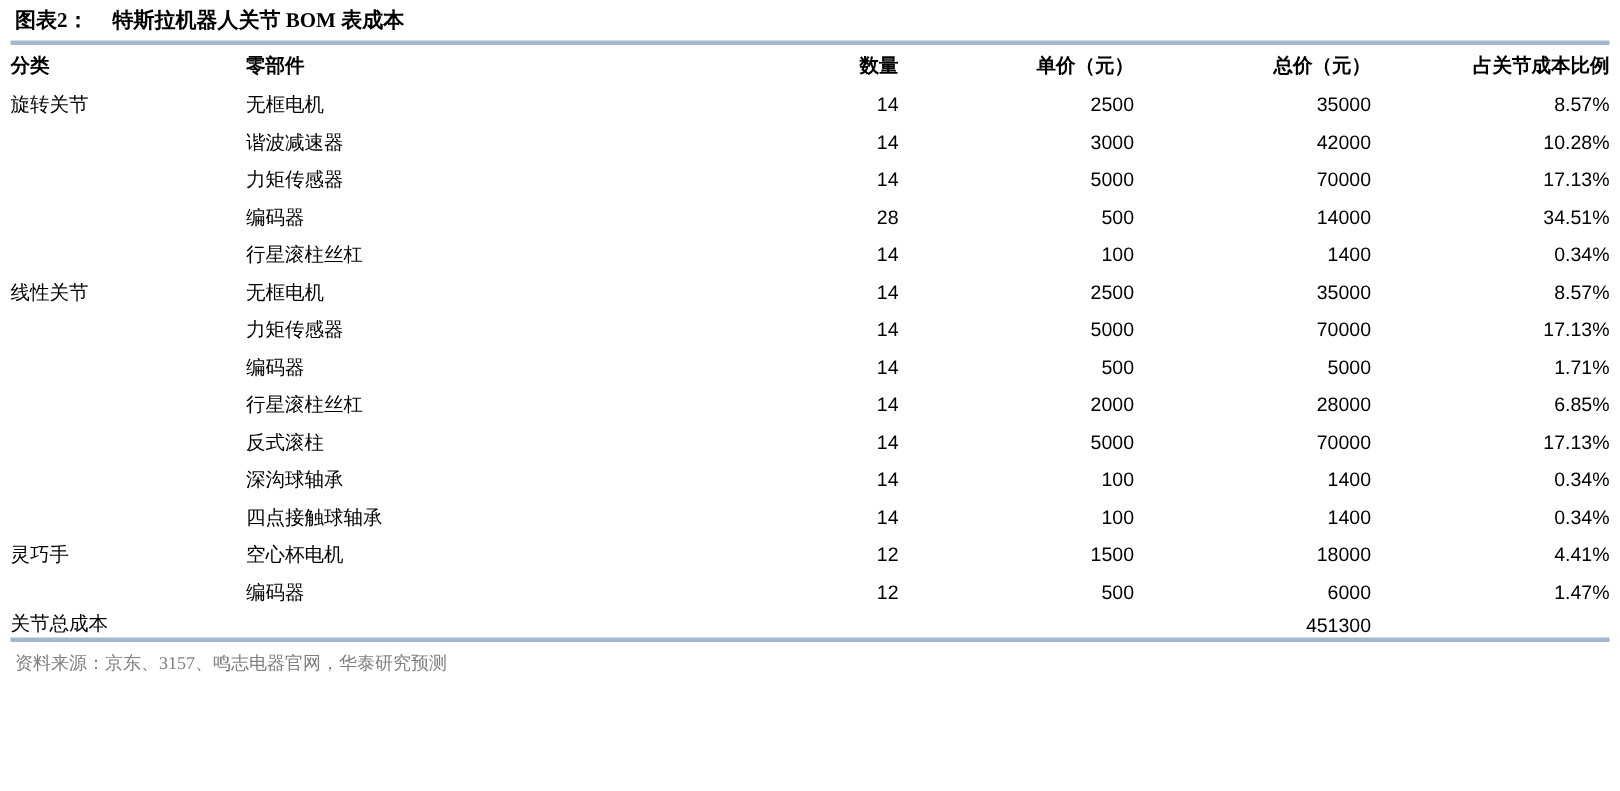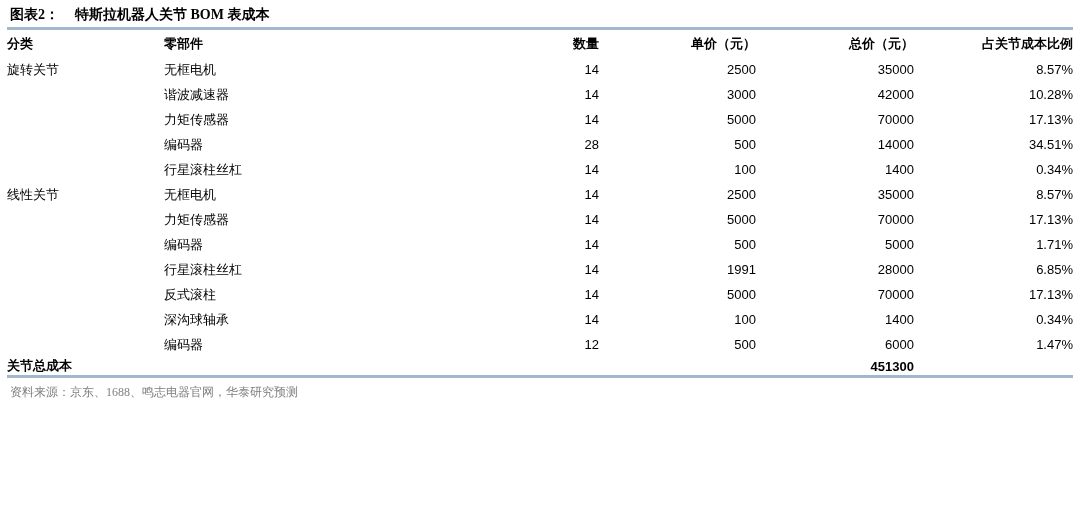--- a/index.html
+++ b/index.html
@@ -34,21 +34,21 @@
   }
   table.bom th, table.bom td {
     padding:0;
     font-size:13px;
     overflow:hidden;
     white-space:nowrap;
     vertical-align:middle;
   }
   thead th { font-weight:bold; height:27px; }
   tbody td { height:25px; font-weight:normal; }
-  tfoot td { height:17px; font-weight:bold; }
+  tfoot td { height:17px; font-weight:normal; }
   .l { text-align:left; }
   .r { text-align:right; }
   .pad { padding-left:3px; }
   .num { font-family:"Liberation Sans","DejaVu Sans",sans-serif; font-size:13px; }
   .source {
     margin:7px 10px 0 10px;
     font-size:12px;
     line-height:15px;
     color:var(--source-text,#7F7F7F);
   }
@@ -154,21 +154,21 @@
     <td class="r num">14</td>
     <td class="r num">500</td>
     <td class="r num">5000</td>
     <td class="r num">1.71%</td>
   </tr>
 
   <tr>
     <td class="l pad"></td>
     <td class="l">行星滚柱丝杠</td>
     <td class="r num">14</td>
-    <td class="r num">1991</td>
+    <td class="r num">2000</td>
     <td class="r num">28000</td>
     <td class="r num">6.85%</td>
   </tr>
 
   <tr>
     <td class="l pad"></td>
     <td class="l">反式滚柱</td>
     <td class="r num">14</td>
     <td class="r num">5000</td>
     <td class="r num">70000</td>
@@ -177,21 +177,37 @@
 
   <tr>
     <td class="l pad"></td>
     <td class="l">深沟球轴承</td>
     <td class="r num">14</td>
     <td class="r num">100</td>
     <td class="r num">1400</td>
     <td class="r num">0.34%</td>
   </tr>
 
-
+  <tr>
+    <td class="l pad"></td>
+    <td class="l">四点接触球轴承</td>
+    <td class="r num">14</td>
+    <td class="r num">100</td>
+    <td class="r num">1400</td>
+    <td class="r num">0.34%</td>
+  </tr>
+
+  <tr>
+    <td class="l pad">灵巧手</td>
+    <td class="l">空心杯电机</td>
+    <td class="r num">12</td>
+    <td class="r num">1500</td>
+    <td class="r num">18000</td>
+    <td class="r num">4.41%</td>
+  </tr>
 
   <tr>
     <td class="l pad"></td>
     <td class="l">编码器</td>
     <td class="r num">12</td>
     <td class="r num">500</td>
     <td class="r num">6000</td>
     <td class="r num">1.47%</td>
   </tr>
 
@@ -204,15 +220,15 @@
         <td></td>
         <td></td>
         <td class="r num">451300</td>
         <td></td>
       </tr>
     </tfoot>
   </table>
 
   <div class="accent-line"></div>
 
-  <div class="source">资料来源：京东、1688、鸣志电器官网，华泰研究预测</div>
+  <div class="source">资料来源：京东、3157、鸣志电器官网，华泰研究预测</div>
 
 </div>
 
 </body></html>

